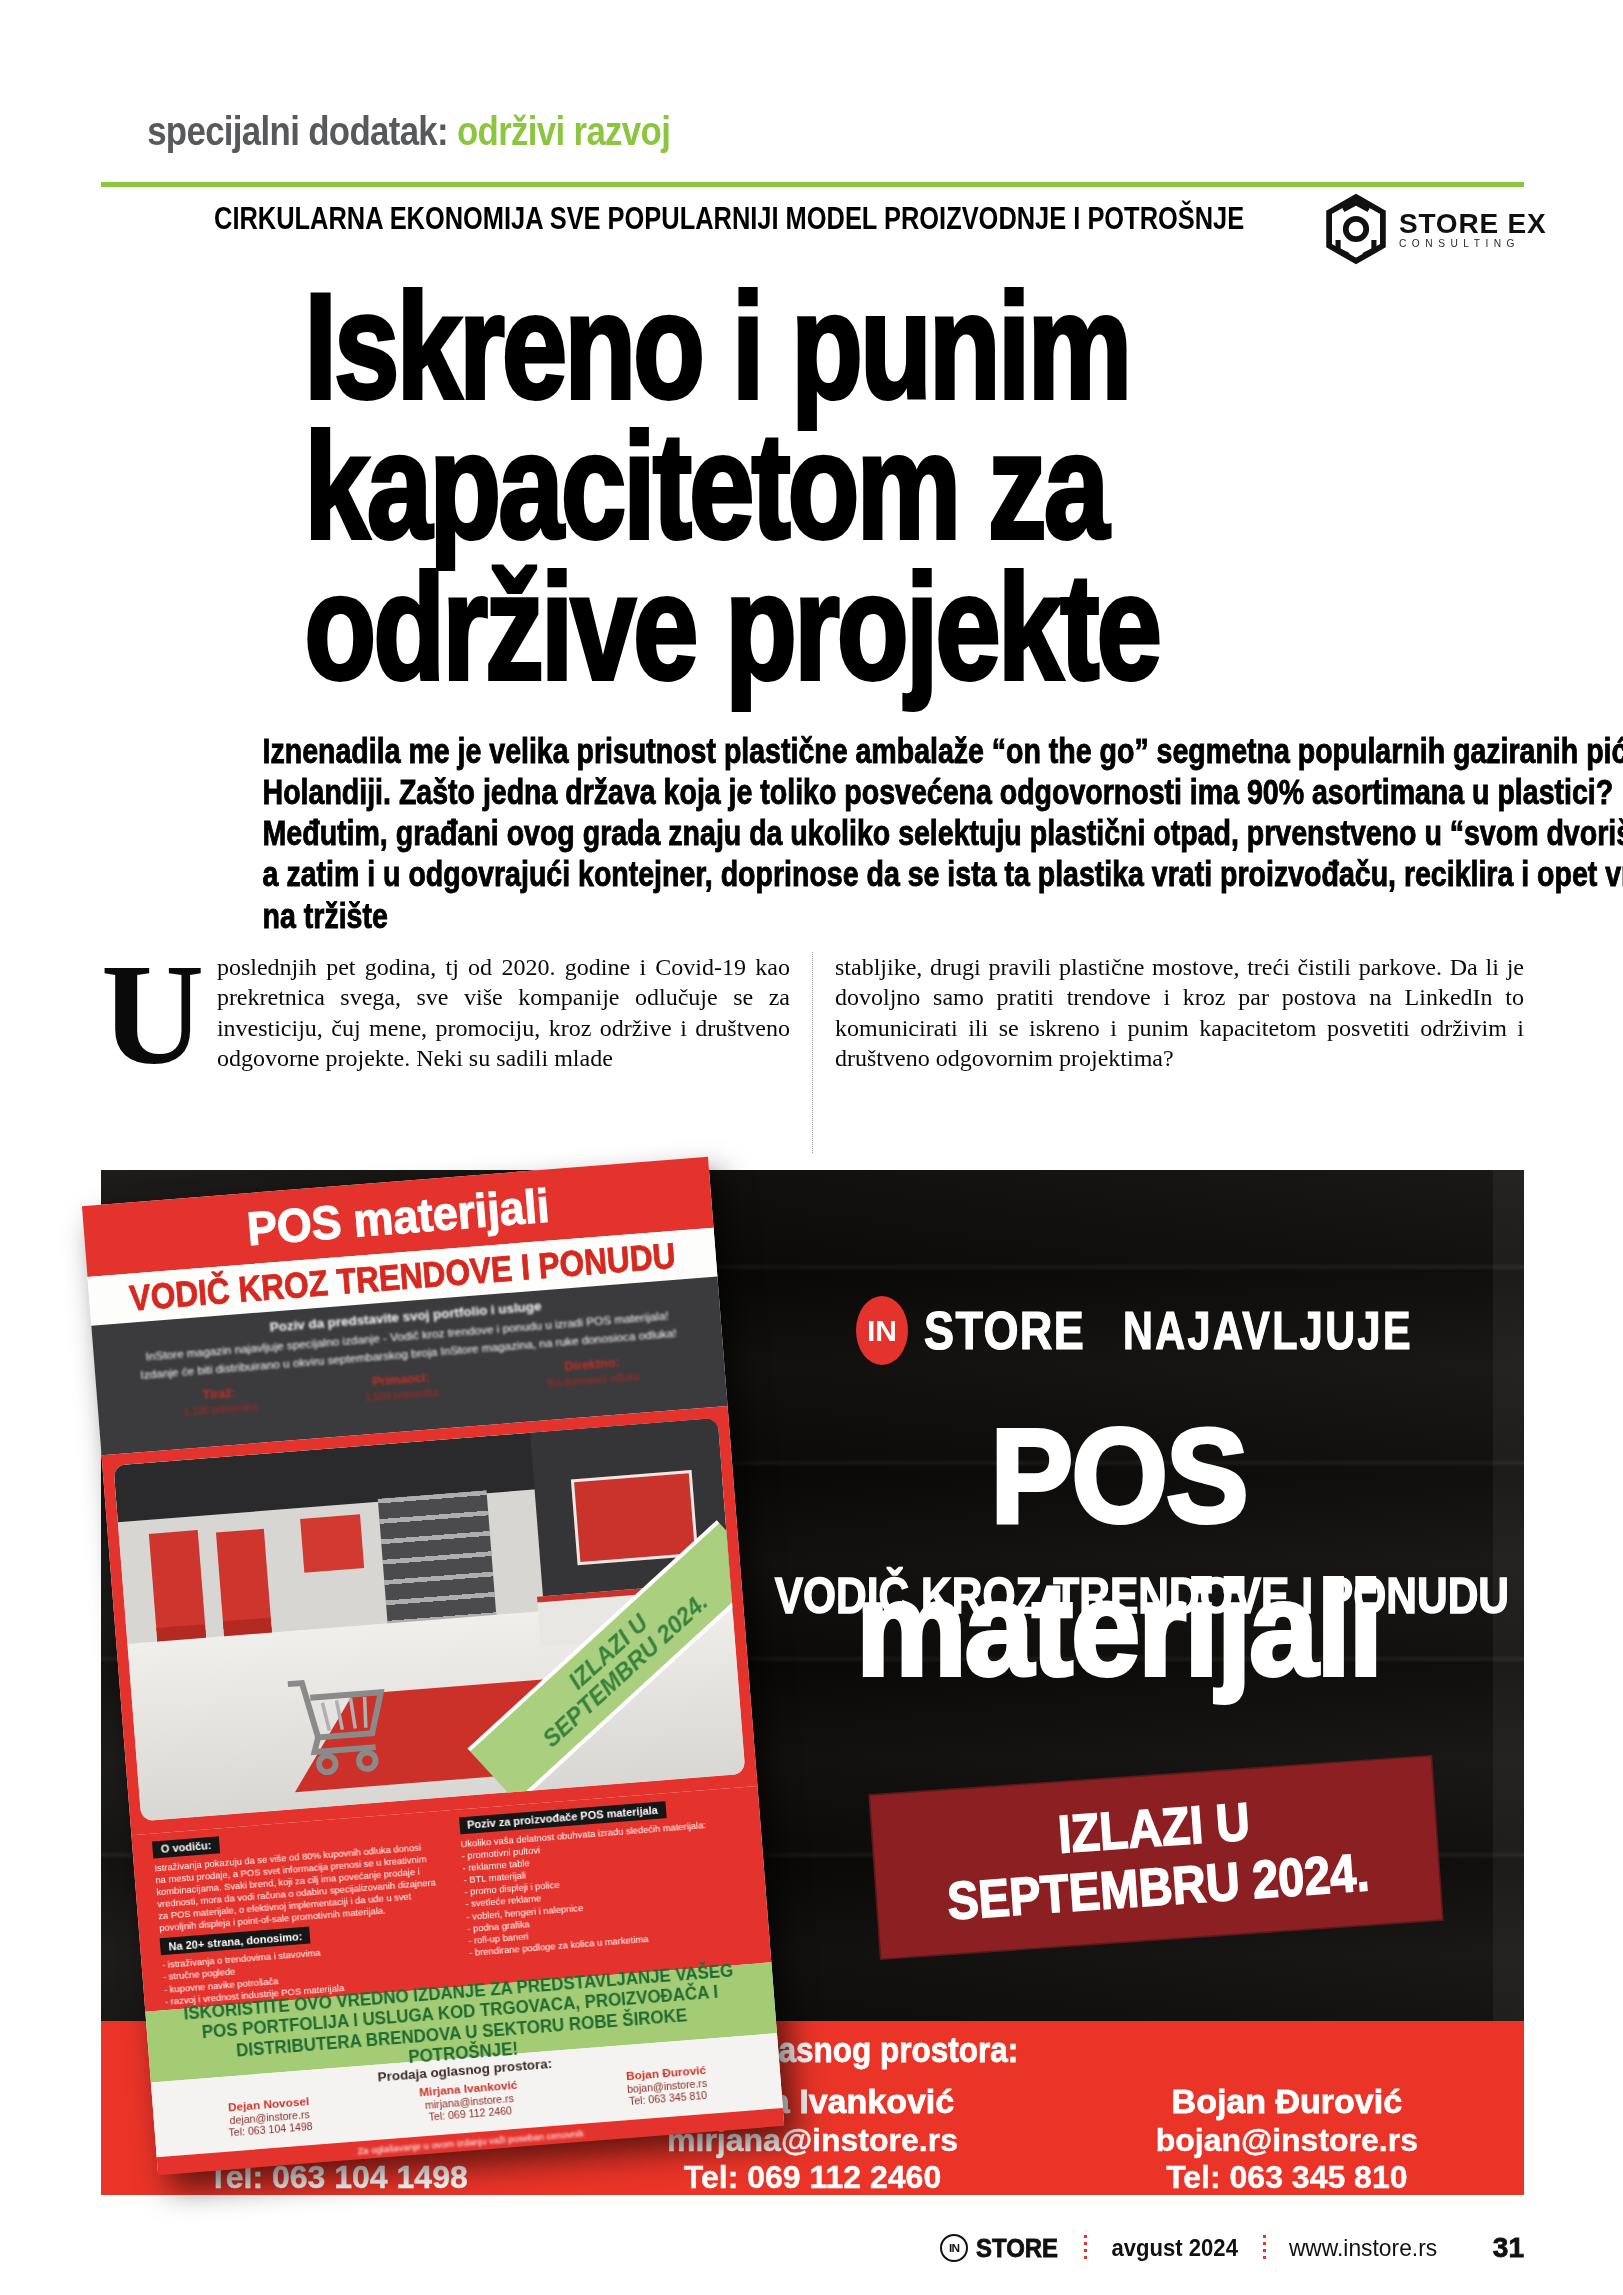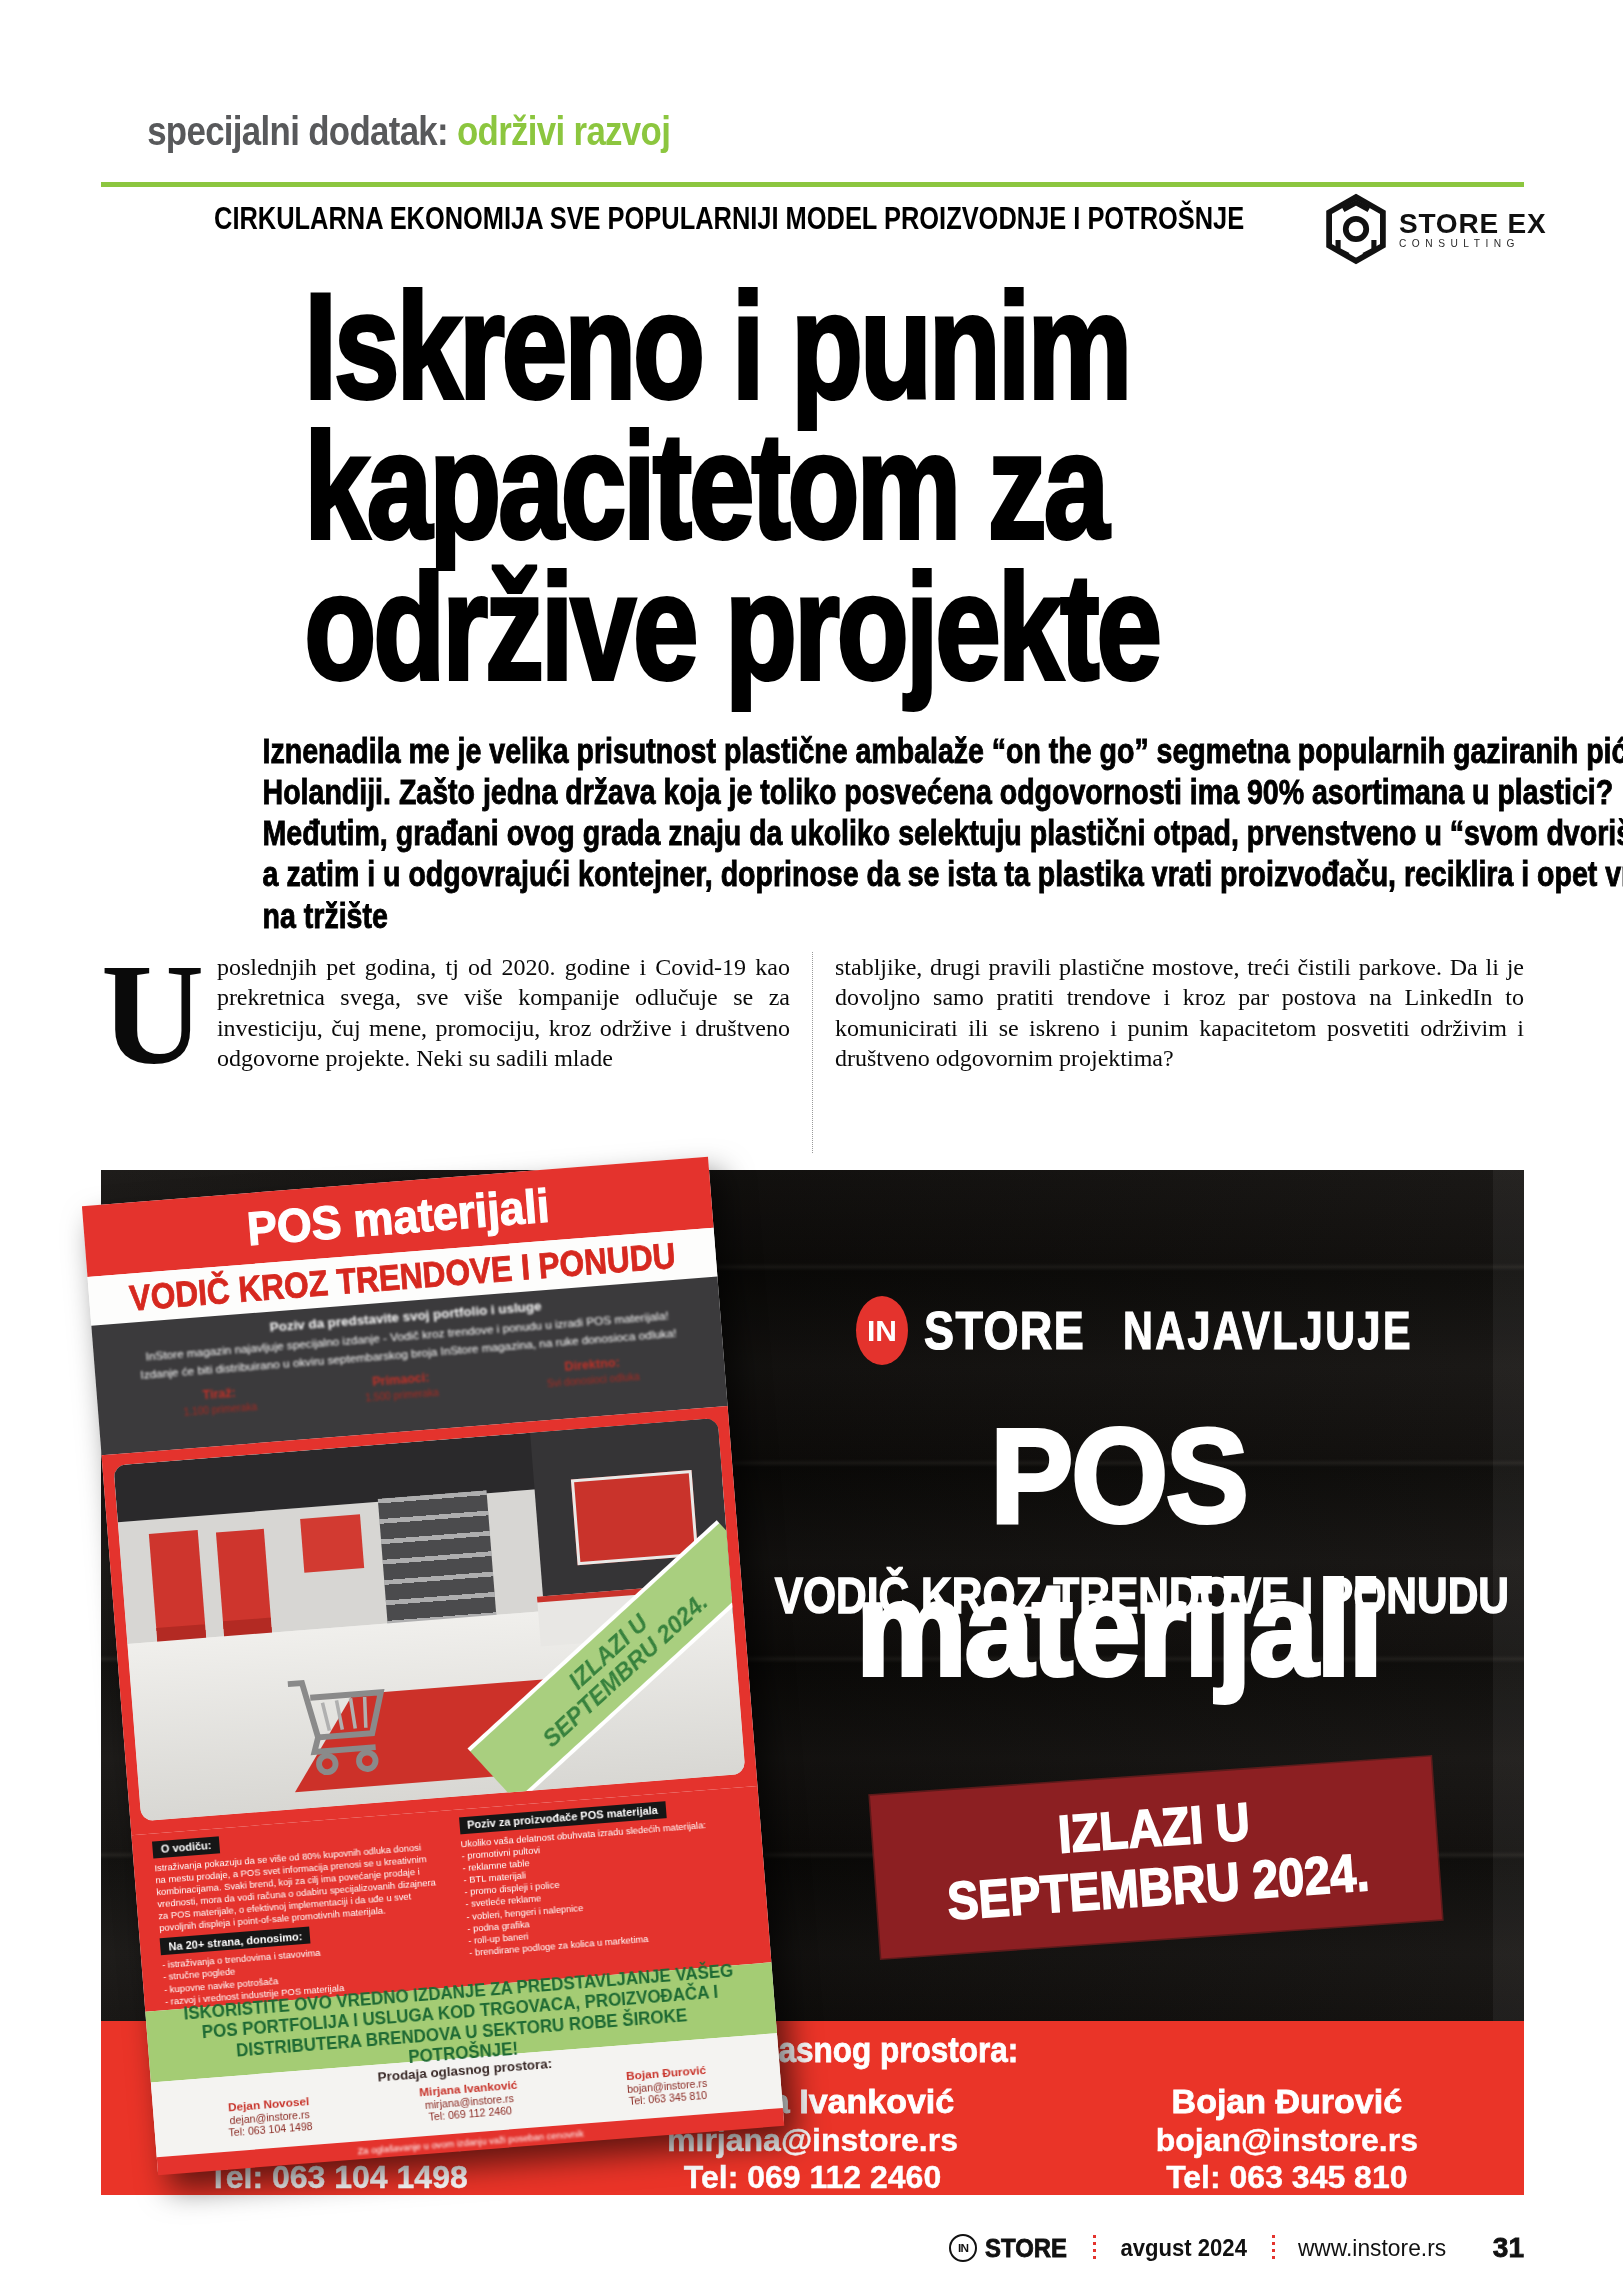--- a/index.html
+++ b/index.html
@@ -146,21 +146,21 @@
   .pf-logo { display:flex; align-items:center; gap:7.9px; }
   .pf-circle { width:28px; height:28px; border:2.4px solid #111; border-radius:50%;
                display:flex; align-items:center; justify-content:center;
                font-size:11.8px; font-weight:bold; letter-spacing:-0.8px; }
   .pf-store { font-size:26px; font-weight:bold; letter-spacing:0; transform:scaleX(.92);
               transform-origin:left center; -webkit-text-stroke:0.8px #111; }
   .pf-dot { width:3.1px; height:27px;
             background:repeating-linear-gradient(180deg,#e4332d 0 3.1px, transparent 3.1px 7px); }
   .pf-issue { font-size:24px; font-weight:bold; transform:scaleX(.92); }
   .pf-site { font-size:24px; transform:scaleX(.95); }
-  .pf-page { font-size:28px; font-weight:bold; margin-left:24px; -webkit-text-stroke:0.8px #111; }
+  .pf-page { font-size:28px; font-weight:bold; margin-left:33px; -webkit-text-stroke:0.8px #111; }
 </style>
 </head>
 <body>
 
 <div class="page">
 
   <div class="kicker">
     <span class="gray">specijalni dodatak:</span>
     <span class="green">održivi razvoj</span>
   </div>

